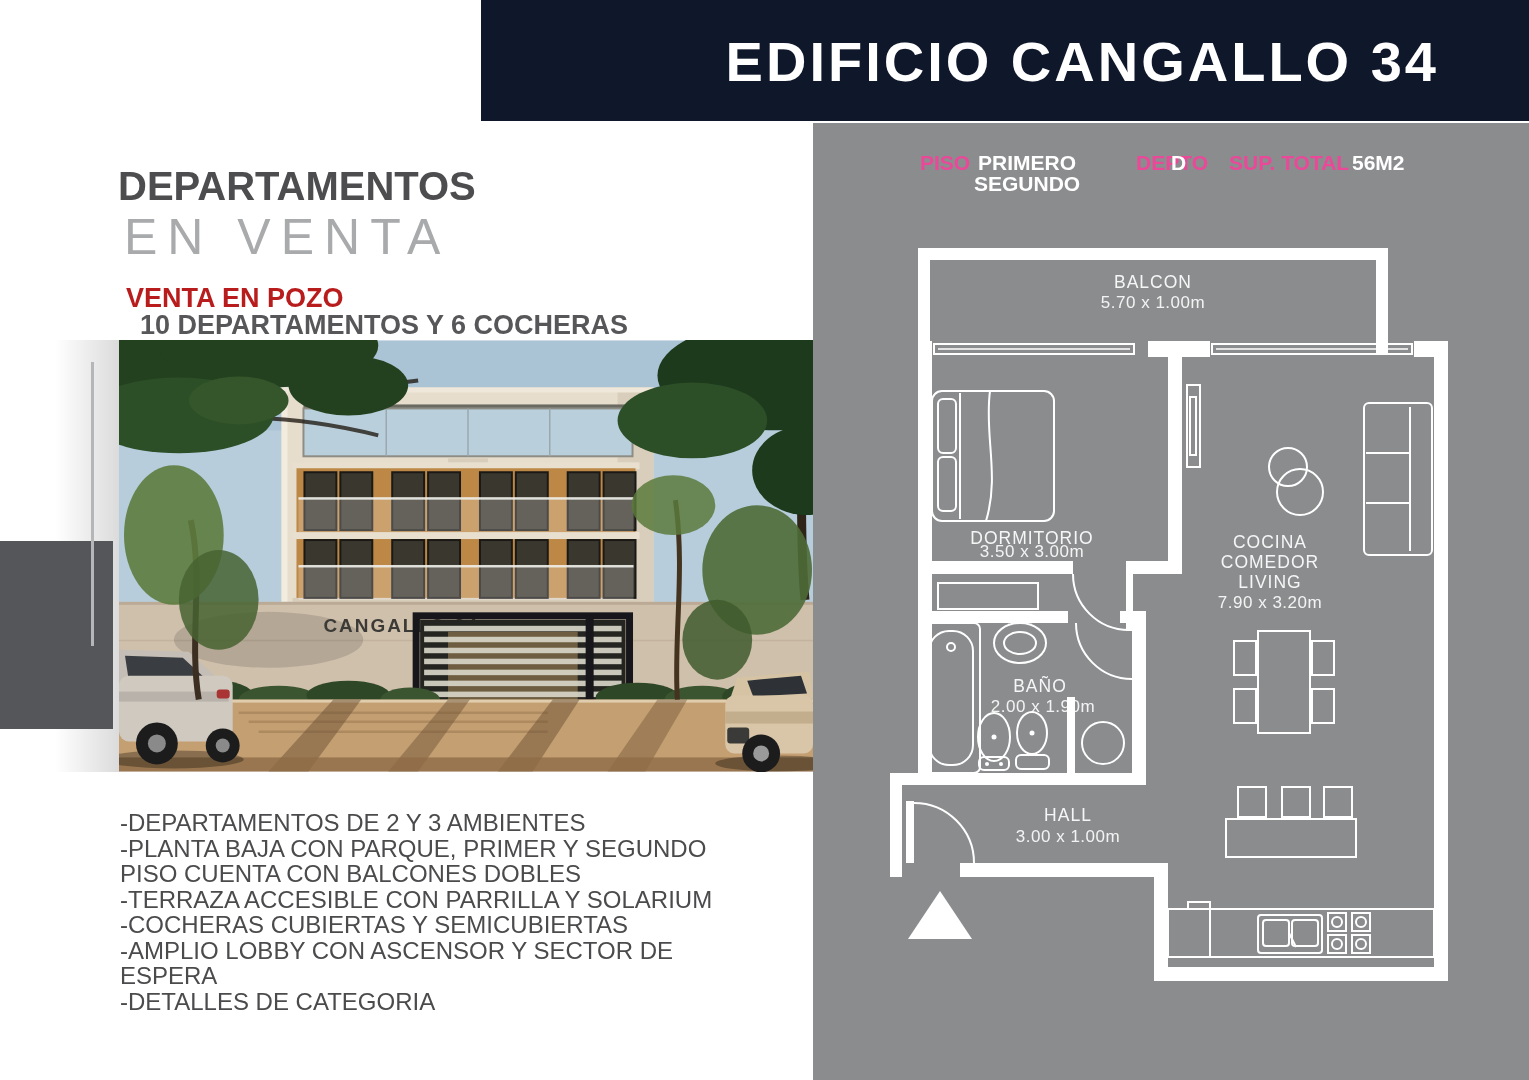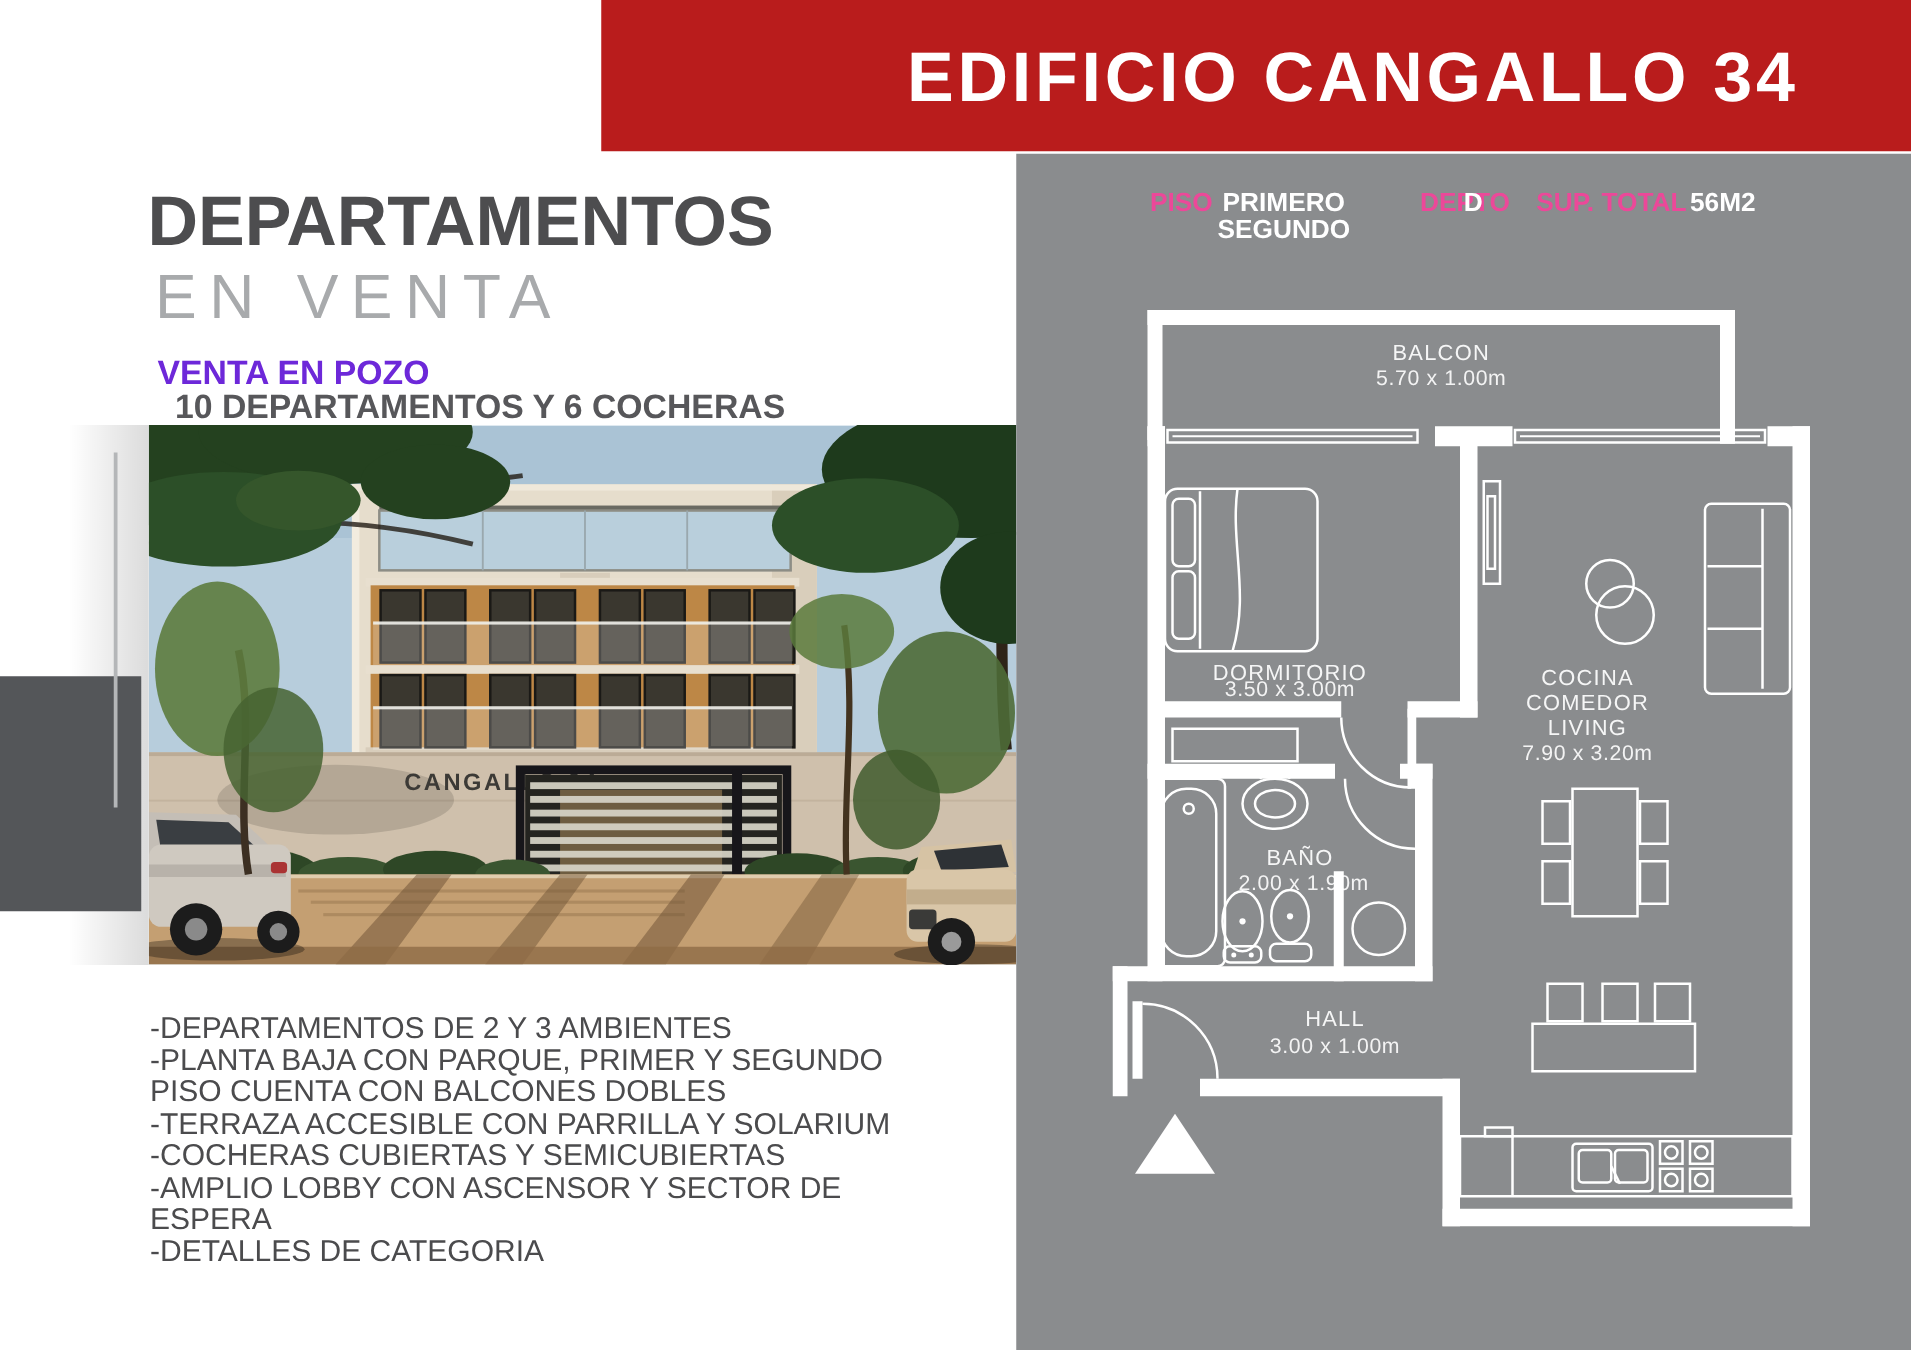--- a/index.html
+++ b/index.html
@@ -3,21 +3,21 @@
 <meta charset="utf-8">
 <style>
   html,body{margin:0;padding:0;background:#e5e5e5;}
   .page{
     position:relative;width:1529px;height:1080px;background:#ffffff;
     overflow:hidden;font-family:"Liberation Sans",sans-serif;
   }
   
   .header-bar{
     position:absolute;left:481px;top:0;width:1048px;height:121px;
-    background:#b91c1c;
+    background:#0f172a;
   }
   .header-title{
     position:absolute;right:90px;top:50%;transform:translateY(-50%);
     color:#ffffff;font-weight:bold;font-size:56px;letter-spacing:3px;
     white-space:nowrap;
   }
   
   .gray-panel{
     position:absolute;left:813px;top:123px;width:716px;height:957px;
     background:#8a8c8e;
@@ -27,25 +27,25 @@
   .info-value{color:#ffffff;}
   .floor-plan{position:absolute;left:890px;top:245px;width:570px;height:740px;}
   .plan-label{fill:#ffffff;opacity:.92;font-family:"Liberation Sans",sans-serif;
     font-size:17.5px;letter-spacing:1px;text-anchor:middle;}
   .plan-dim{fill:#ffffff;opacity:.9;font-family:"Liberation Sans",sans-serif;
     font-size:17px;letter-spacing:.5px;text-anchor:middle;}
   .wall{fill:#ffffff;}
   .furn{fill:none;stroke:#ffffff;stroke-width:2;}
   .furnf{fill:#ffffff;}
   
-  .title-1{position:absolute;left:118px;top:144px;font-size:56px;font-weight:bold;
+  .title-1{position:absolute;left:118px;top:164px;font-size:40px;font-weight:bold;
     color:#4d4d4f;letter-spacing:0;}
   .title-2{position:absolute;left:124px;top:208px;font-size:50px;font-weight:normal;
     color:#a8aaac;letter-spacing:10px;}
-  .sub-1{position:absolute;left:126px;top:283px;font-size:27px;font-weight:bold;color:#6d28d9;}
+  .sub-1{position:absolute;left:126px;top:283px;font-size:27px;font-weight:bold;color:#b91c1c;}
   .sub-2{position:absolute;left:120px;top:310px;font-size:27px;font-weight:bold;color:#57575a;margin-left:20px;}
   .photo-shadow{position:absolute;left:55px;top:340px;width:64px;height:432px;
     background:linear-gradient(to right,rgba(0,0,0,0),rgba(0,0,0,0.14));}
   .photo-wrap{position:absolute;left:119px;top:340px;width:694px;height:432px;overflow:hidden;}
   .features{position:absolute;left:120px;top:810px;width:600px;margin:0;padding:0;
     list-style:none;font-size:24px;line-height:25.5px;color:#4b4b4d;letter-spacing:0;}
   .side-block{position:absolute;left:0;top:541px;width:113px;height:188px;background:#545659;}
   .side-line{position:absolute;left:91px;top:362px;width:3px;height:284px;background:#b4b6b8;z-index:5;}
 </style>
 </head>

